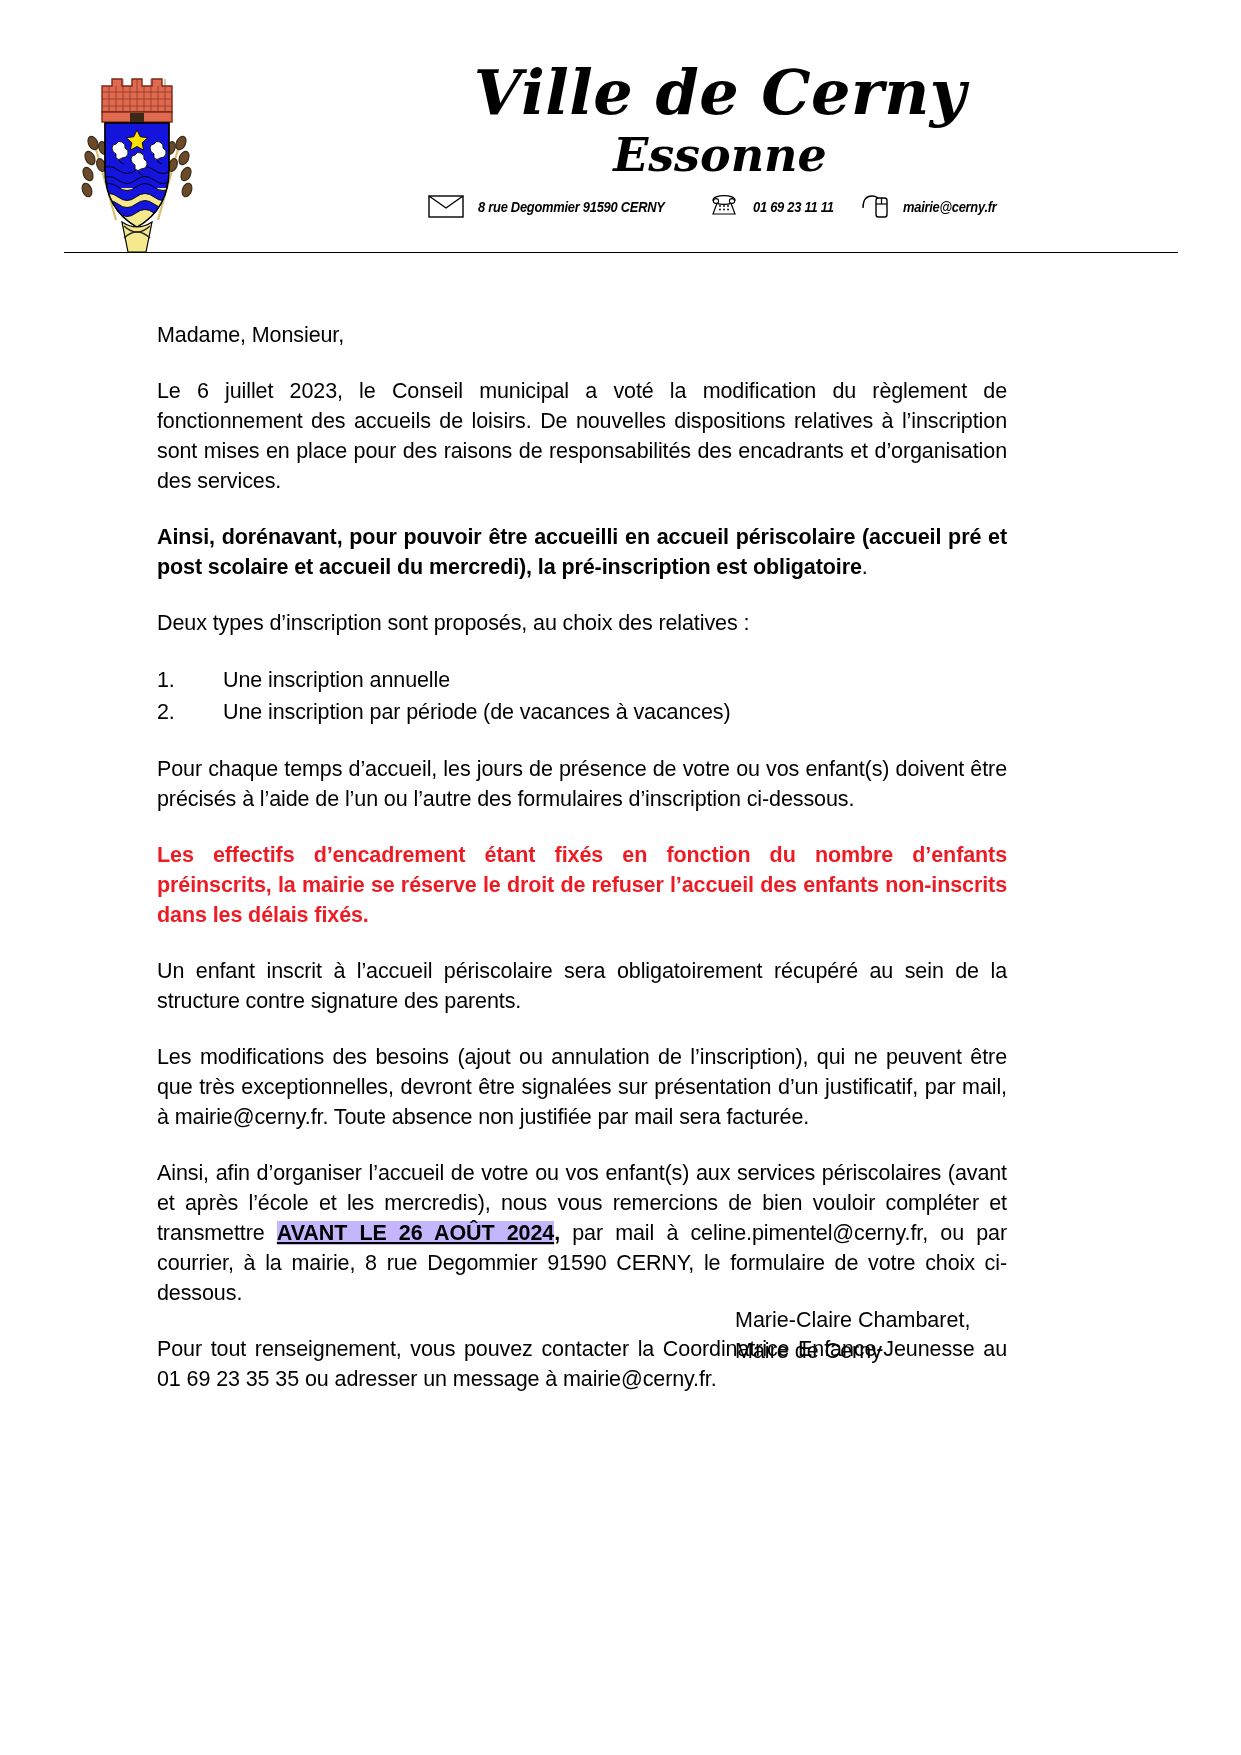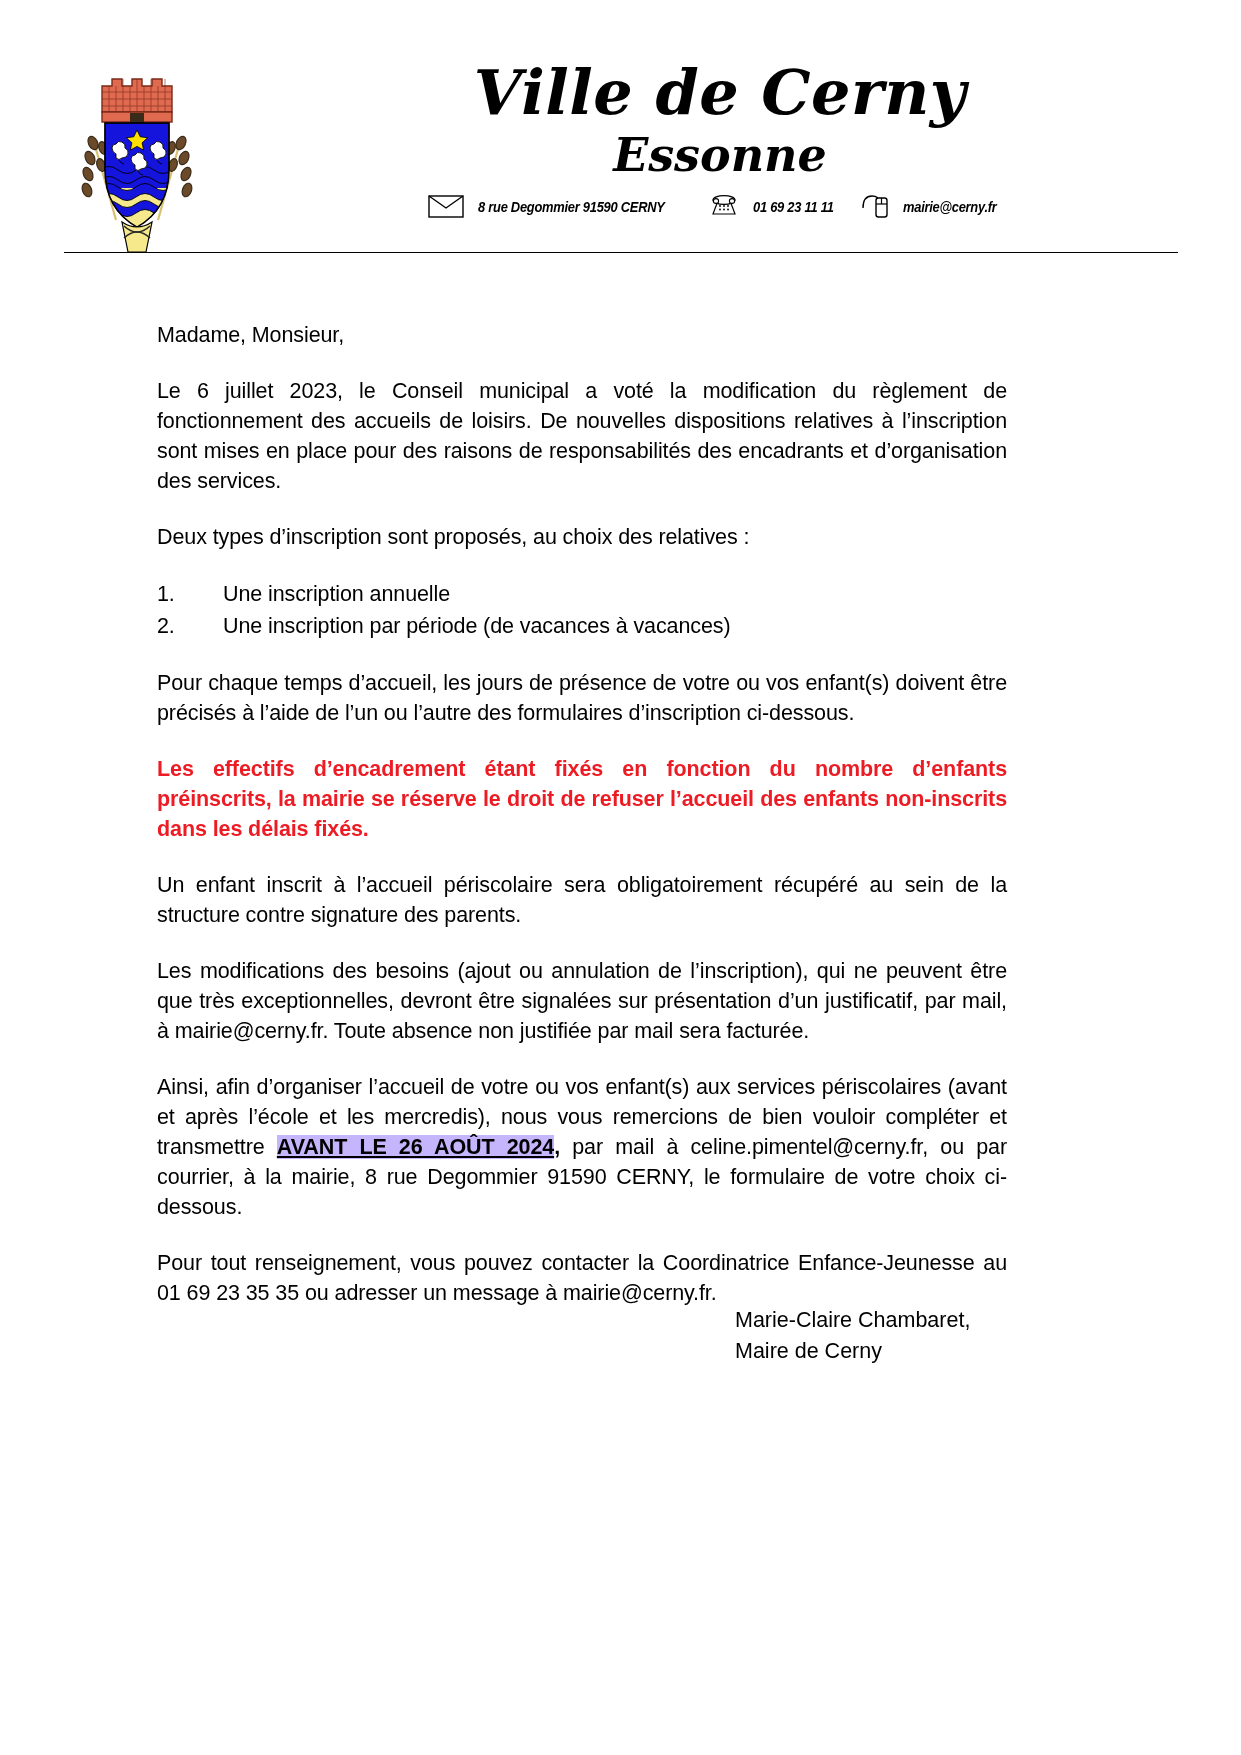--- a/index.html
+++ b/index.html
@@ -245,20 +245,21 @@
 
     <div class="hr-rule"></div>
   </div>
 
   <div class="letter-body">
 
     <p class="left greeting">Madame, Monsieur,</p>
 
     <p class="just">Le 6 juillet 2023, le Conseil municipal a voté la modification du règlement de fonctionnement des accueils de loisirs. De nouvelles dispositions relatives à l’inscription sont mises en place pour des raisons de responsabilités des encadrants et d’organisation des services.</p>
 
+    <p class="just"><span class="bold">Ainsi, dorénavant, pour pouvoir être accueilli en accueil périscolaire (accueil pré et post scolaire et accueil du mercredi), la pré-inscription est obligatoire</span><span>.</span></p>
 
     <p class="left">Deux types d’inscription sont proposés, au choix des relatives :</p>
 
     <ul class="list">
       <li>
         <span class="num">1.</span>
         <span>Une inscription annuelle</span>
       </li>
       <li>
         <span class="num">2.</span>

